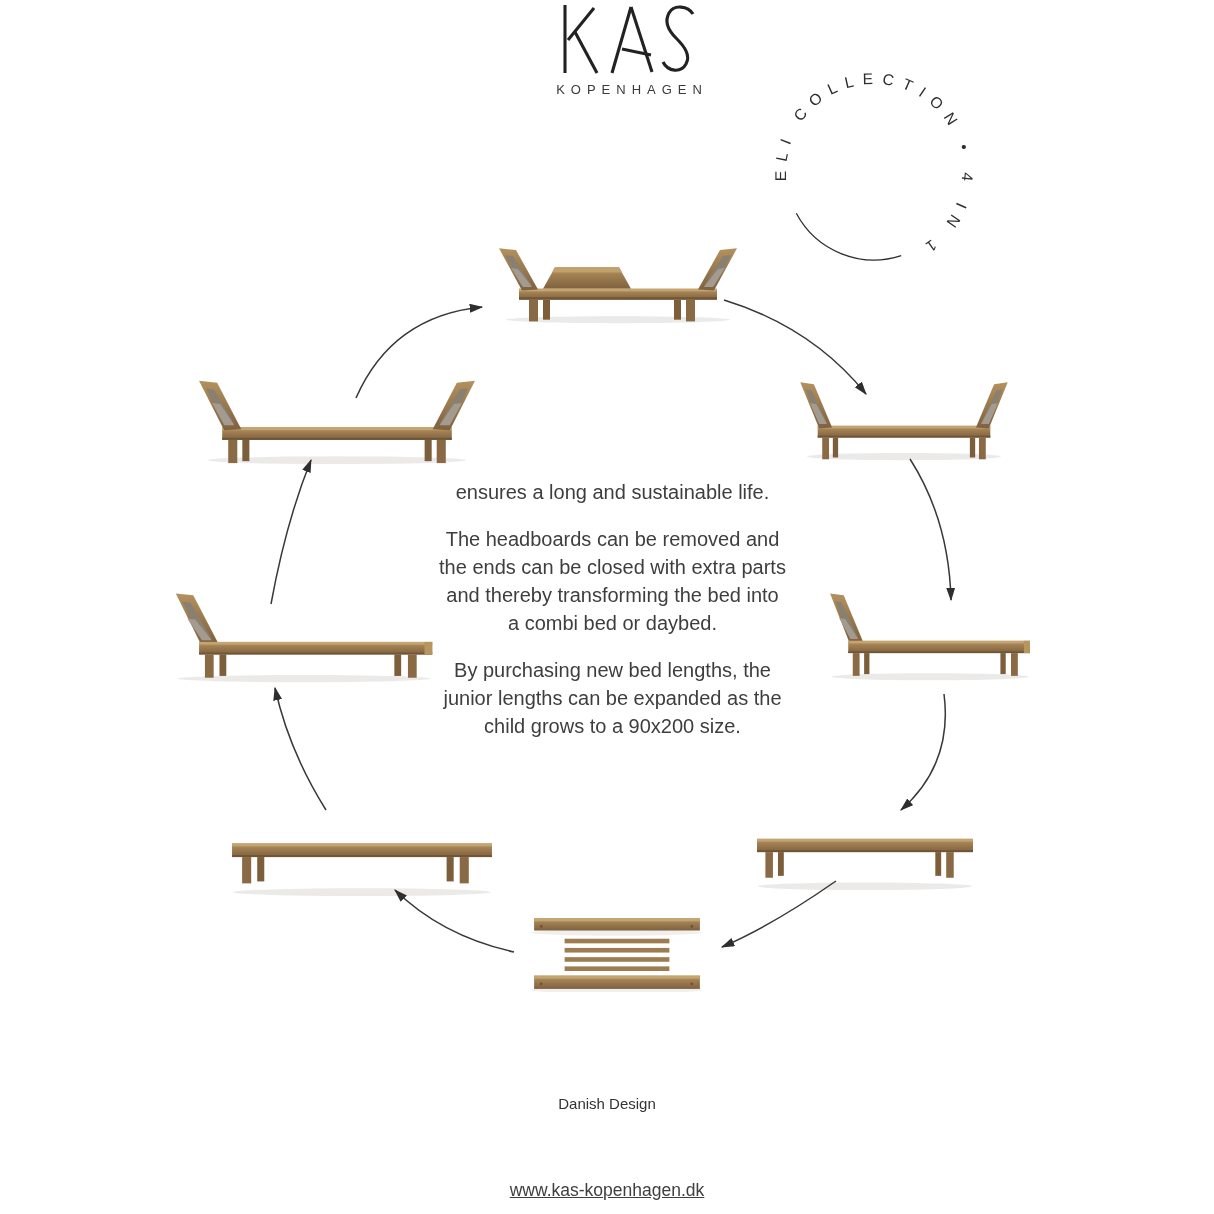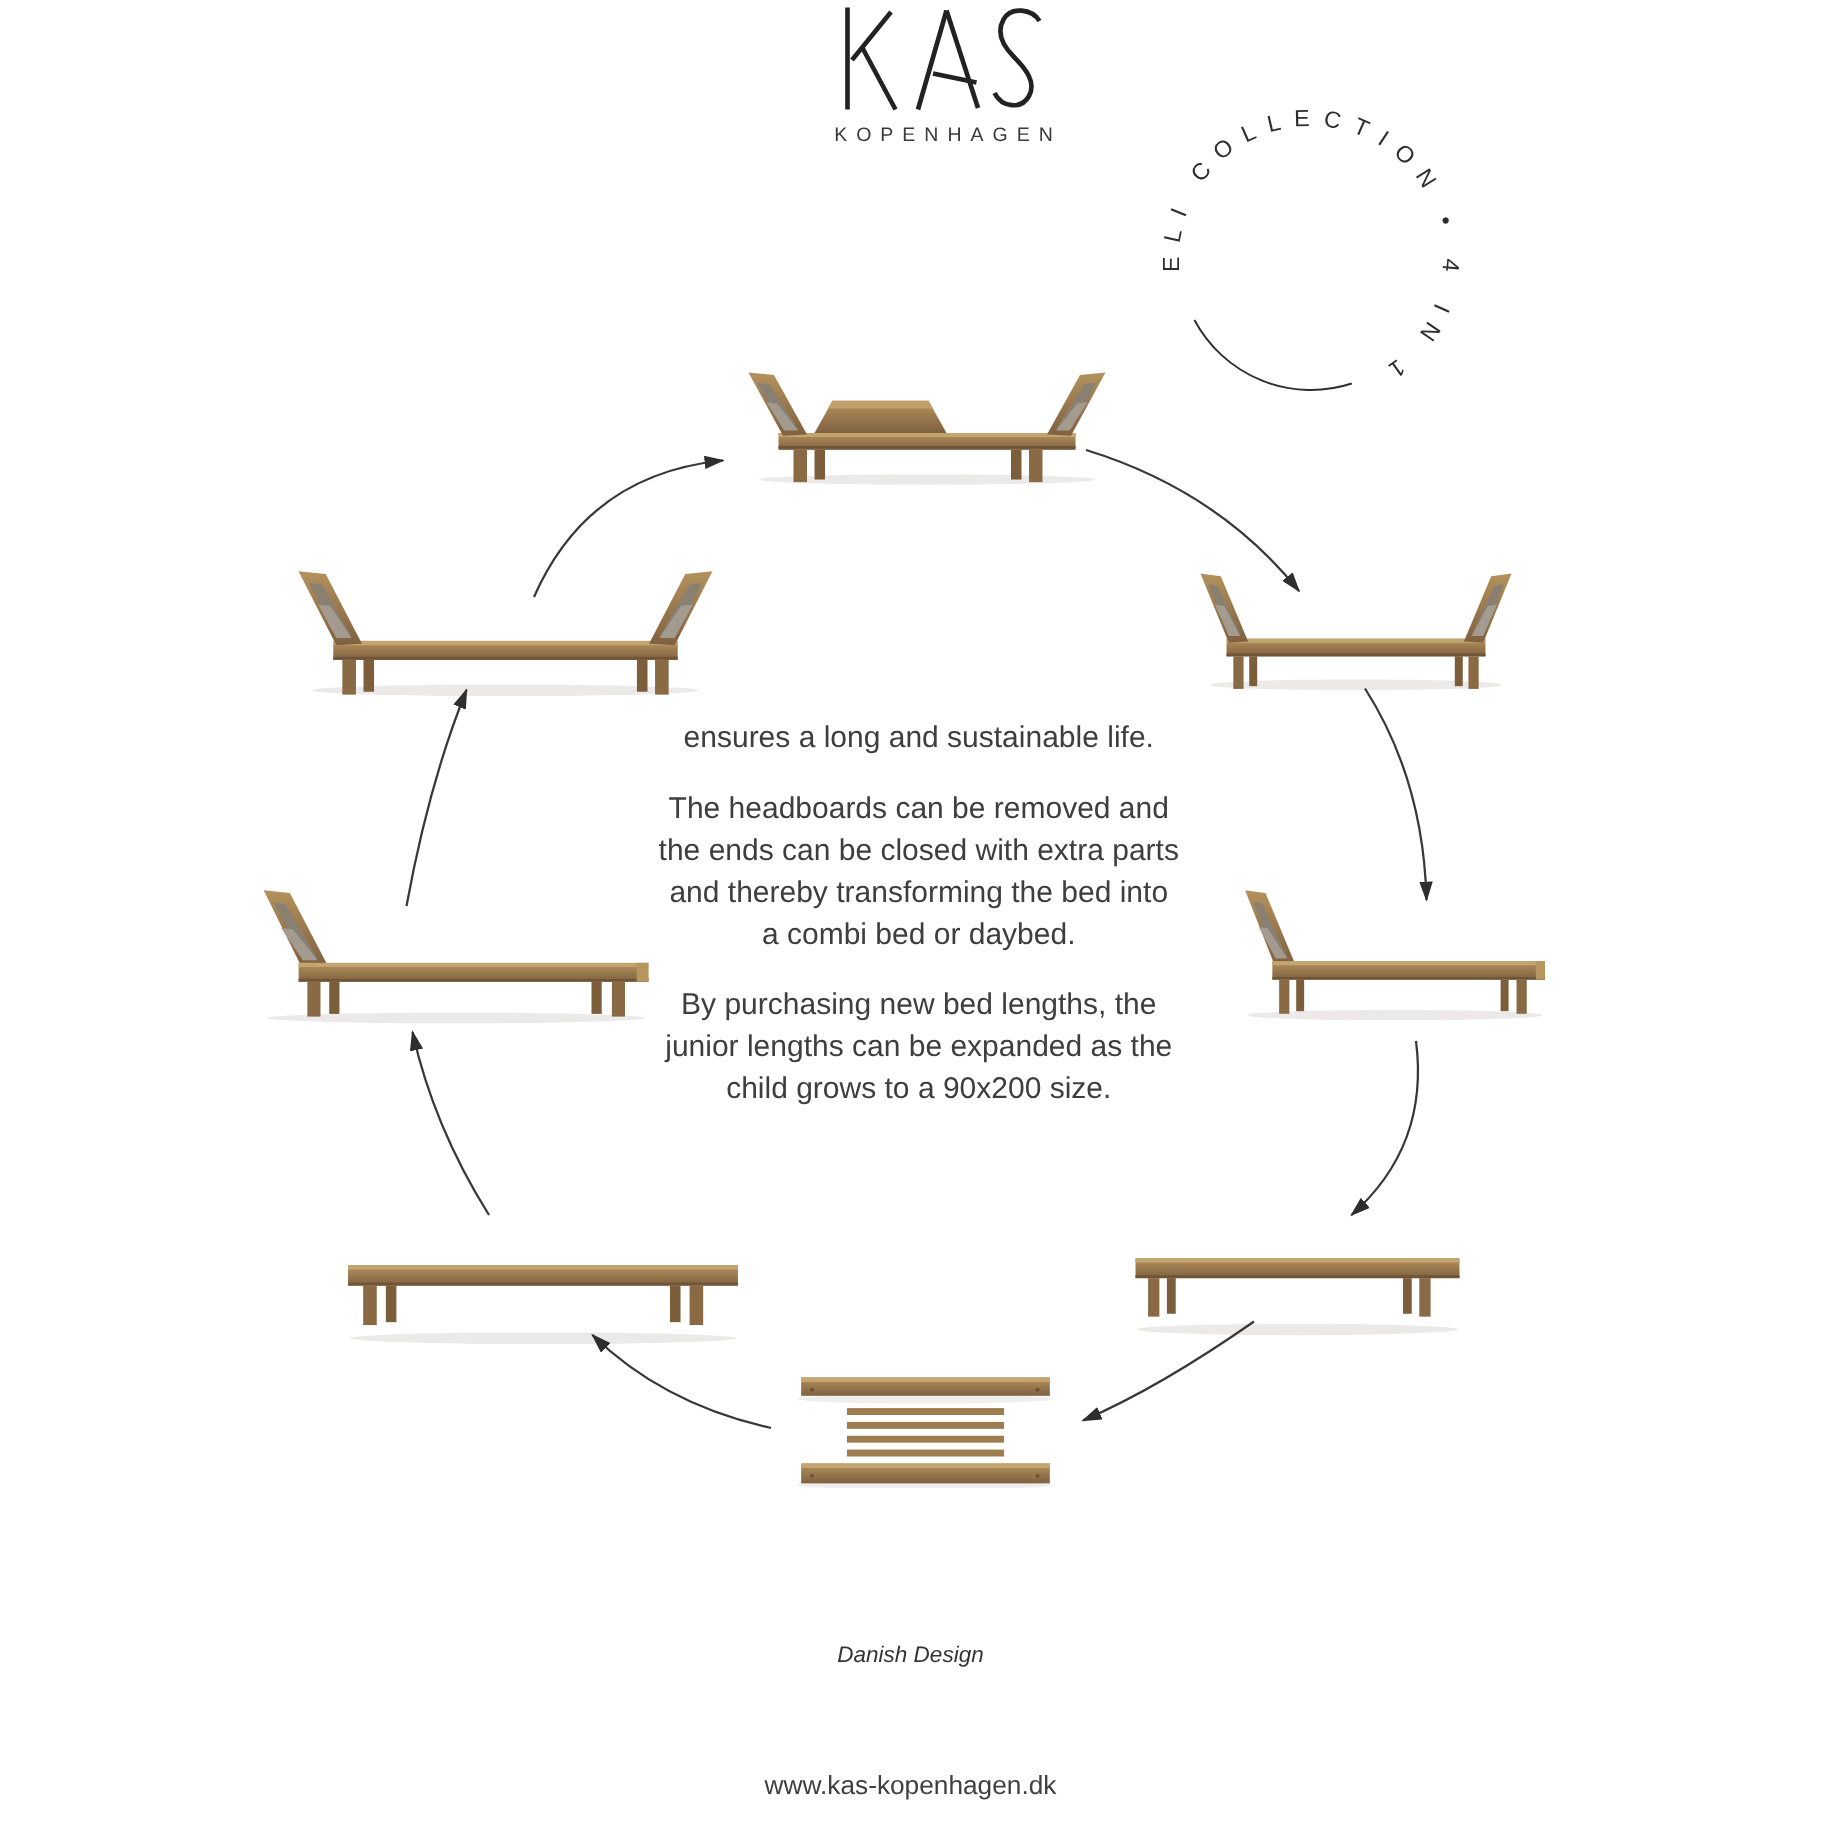--- a/index.html
+++ b/index.html
@@ -10,22 +10,22 @@
   .logo-wrap{left:515px;top:4px;width:228px;height:102px;text-align:center;}
   .logo-svg{display:block;margin:0 auto;}
   .logo-sub{margin-top:4px;font-size:13px;letter-spacing:6px;padding-left:6px;color:#3a3a3a;font-weight:400;}
   
   .badge{left:758px;top:60px;width:234px;height:234px;}
   .badge-text{font-size:15.5px;letter-spacing:8.5px;fill:#2d2d2d;font-family:"Liberation Sans",sans-serif;}
   
   .desc{left:435px;top:478px;width:355px;text-align:center;font-size:20px;line-height:28px;color:#3e3e3e;}
   .desc .para{margin:0 0 19px 0;}
   
-  .tagline{left:0;top:1094px;width:1214px;text-align:center;font-style:italic;font-size:15px;line-height:20px;color:#333;}
-  .website{left:0;top:1180px;width:1214px;text-align:center;font-size:17.5px;color:#3f3f3f;}
+  .tagline{left:0;top:1094px;width:1214px;text-align:center;font-size:15px;line-height:20px;color:#333;}
+  .website{left:0;top:1180px;width:1214px;text-align:center;font-size:17.5px;color:#3f3f3f;text-decoration:underline;}
   .arrows{left:0;top:0;pointer-events:none;}
   .bed{pointer-events:none;}
 </style>
 </head>
 <body>
 
 <div class="canvas">
 
   <svg width="0" height="0" style="position:absolute" aria-hidden="true">
     <defs>

